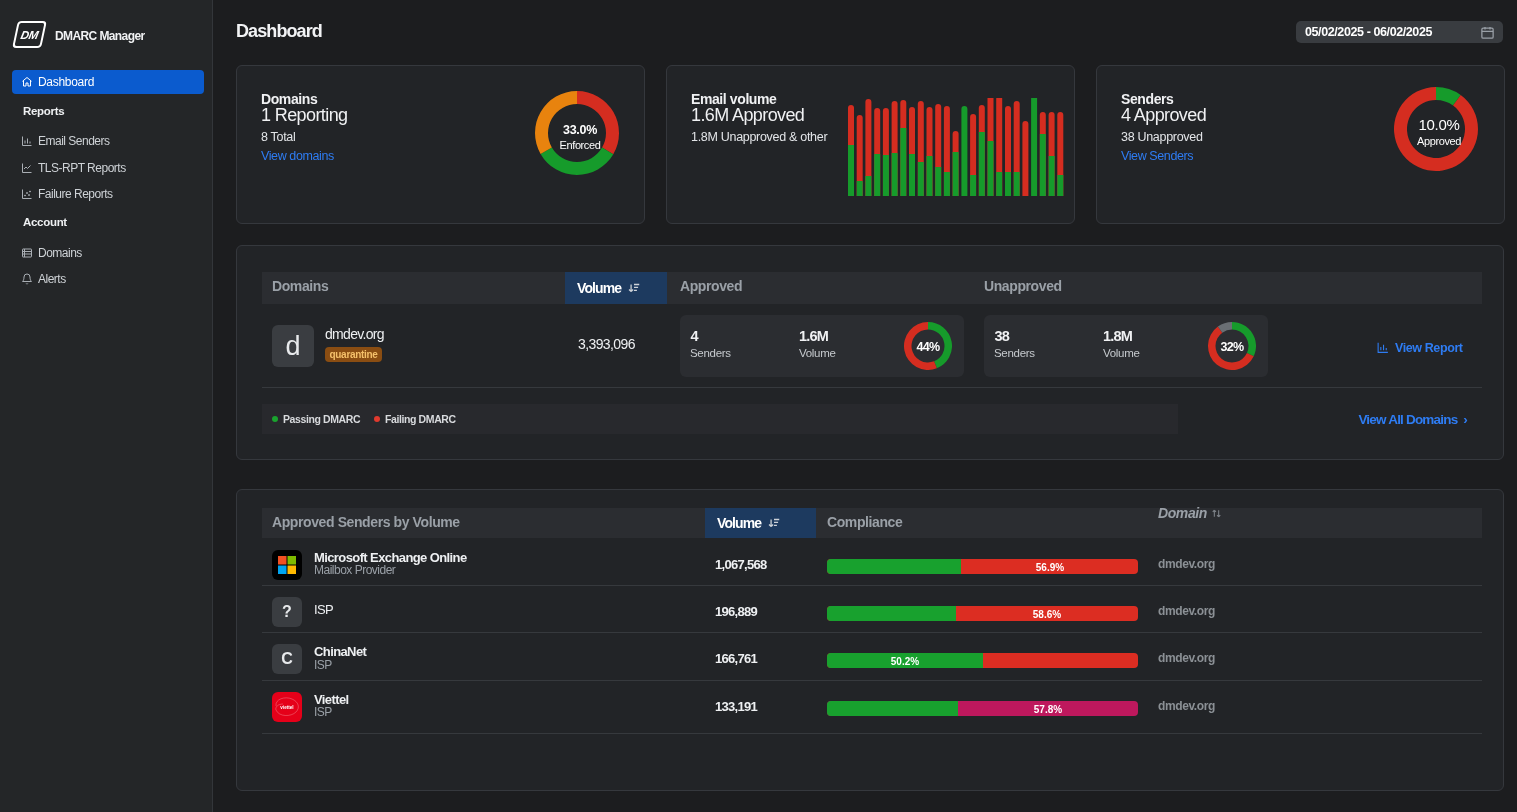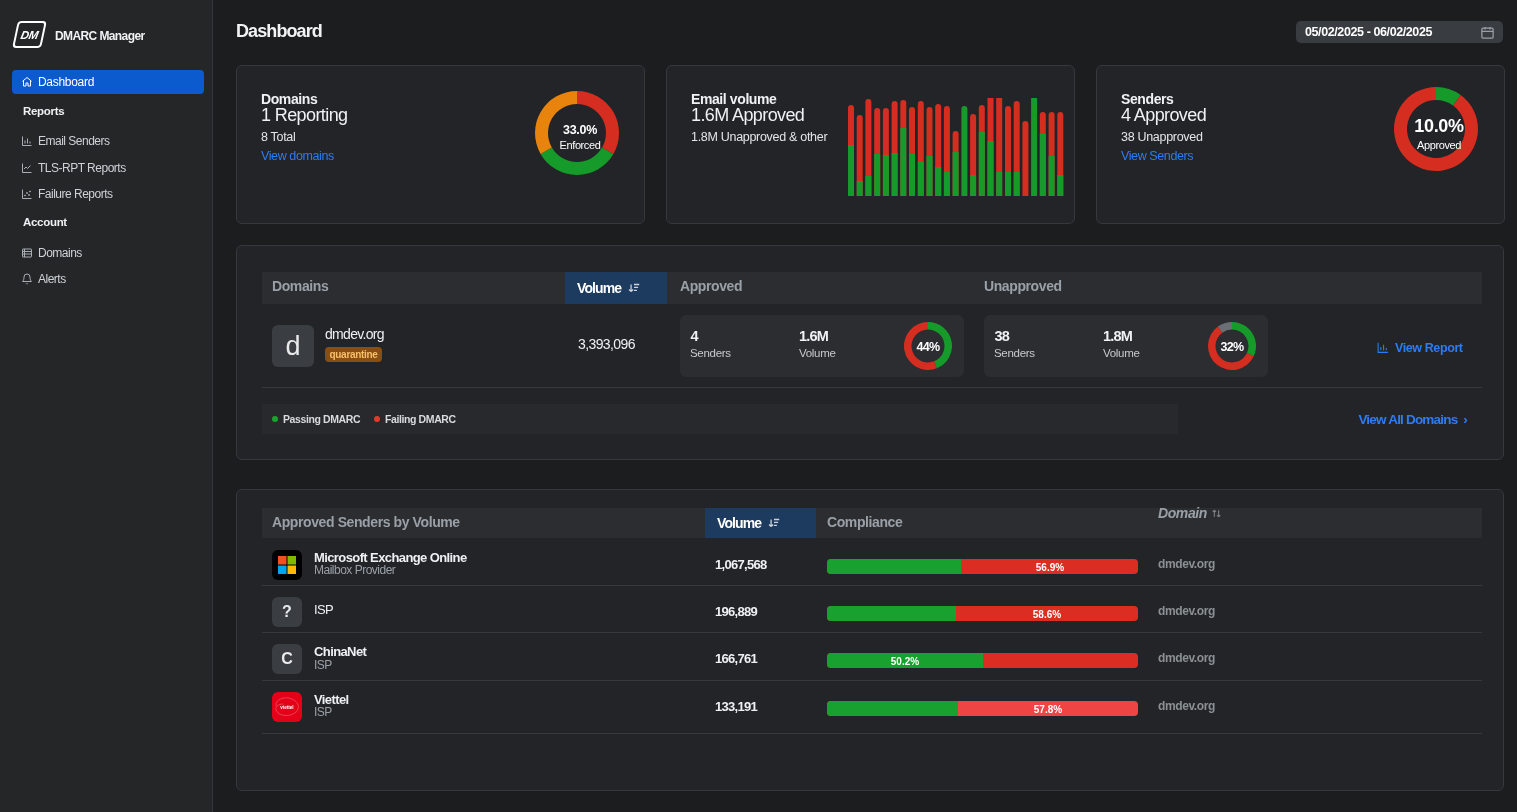--- a/index.html
+++ b/index.html
@@ -187,21 +187,21 @@
   <div class="card" style="left:1096px;">
     <div class="ct">Senders</div>
     <div class="cbig">4 Approved</div>
     <div class="csm">38 Unapproved</div>
     <div class="clink">View Senders</div>
     <svg width="90" height="90" style="position:absolute; left:297px; top:21px;" viewBox="0 0 90 90" id="donut3">
         <path d="M 42 0 A 42 42 0 0 1 66.68698059628387 8.021286236252209 L 59.04577231648172 18.538507163126525 A 29 29 0 0 0 42 13 Z" fill="#169b2b"></path>
         <path d="M 66.68698059628387 8.021286236252209 A 42 42 0 1 1 41.999266961714206 6.396966512056679e-9 L 41.99949385451695 13.000000004416954 A 29 29 0 1 0 59.04577231648172 18.538507163126525 Z" fill="#d52d20"></path>
       </svg>
     <div class="donut-lbl" style="left:297px; top:50px; width:90px;">
-      <div style="font-size:18px; font-weight:bold; letter-spacing:-0.3px;">10.0%</div>
+      <div style="font-size:15px; font-weight:normal; letter-spacing:-0.3px;">10.0%</div>
       <div style="font-size:11px; letter-spacing:-0.4px; margin-top:2px;">Approved</div>
     </div>
   </div>
 
   <div class="panel" style="top:245px; height:215px;">
     <div class="strip" style="left:25px; top:26px; width:1220px; height:32px;"></div>
     <div class="coltitle" style="position:absolute; left:35px; top:33px;">Domains</div>
     <div class="bluecell" style="left:328px; top:26px; width:102px; height:32px;">
       <span style="margin-left:12px;">Volume</span>
       <svg width="14" height="14" viewBox="0 0 24 24" fill="none" stroke="#cdd2d8" stroke-width="2.2" style="margin-left:6px;">
@@ -319,21 +319,21 @@
         <div style="position:absolute; left:0; top:190.7px; width:1268px; height:47.4px;">
       <div class="iconbox" style="left:35px; top:11px; width:30px; height:30px; background:#e50019;">
             <svg width="30" height="30" viewBox="0 0 30 30">
               <path d="M4 14 C3 7 13 4 20 7 C27 10 28 16 24 20 C19 25 7 25 4 18 C3 15 6 12 11 12" fill="none" stroke="rgba(255,255,255,0.35)" stroke-width="0.7"></path>
               <text x="15" y="17" font-size="4.6" font-weight="bold" fill="#fff" text-anchor="middle" font-family="Liberation Sans">viettel</text>
             </svg>
           </div>
       <div style="position:absolute; left:77px; top:12px; font-size:13px; font-weight:bold; letter-spacing:-0.6px; line-height:1; color:#eef0f2;">Viettel</div>
       <div style="position:absolute; left:77px; top:25.5px; font-size:12px; letter-spacing:-0.5px; line-height:1; color:#9aa0a7;">ISP</div>
       <div style="position:absolute; left:478px; top:19px; font-size:13px; font-weight:bold; letter-spacing:-0.7px; line-height:1; color:#eef0f2;">133,191</div>
-      <div style="position:absolute; left:590px; top:20px; width:311px; height:15px; border-radius:4px; overflow:hidden; background:#ef4444;">
+      <div style="position:absolute; left:590px; top:20px; width:311px; height:15px; border-radius:4px; overflow:hidden; background:#be185d;">
         <div style="position:absolute; left:0; top:0; width:131.24200000000002px; height:15px; background:#18a12e;"></div>
         <div style="position:absolute; left:203px; top:3px; width:36px; text-align:center; font-size:10px; font-weight:bold; color:#fff;">57.8%</div>
       </div>
       <div class="dmtxt" style="position:absolute; left:921px; top:19px;">dmdev.org</div>
 
     </div>
       </div>
     <div class="rowline" style="top:243px;"></div>
   </div>
 

